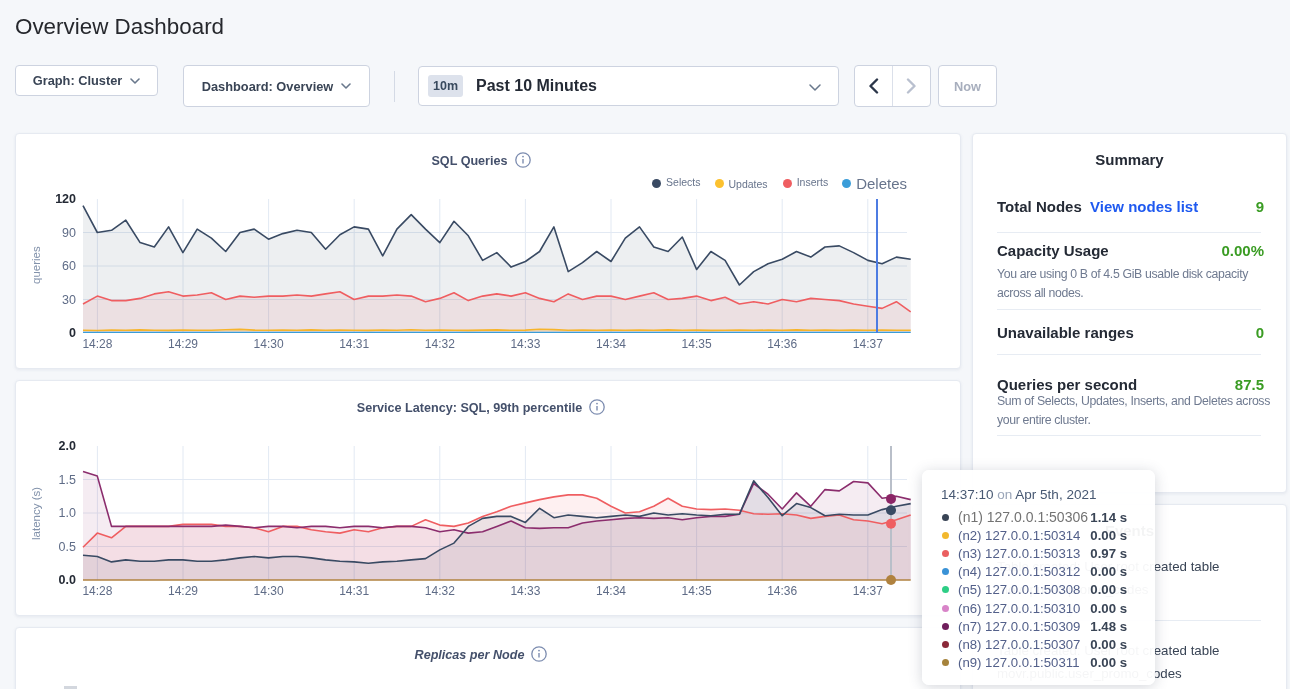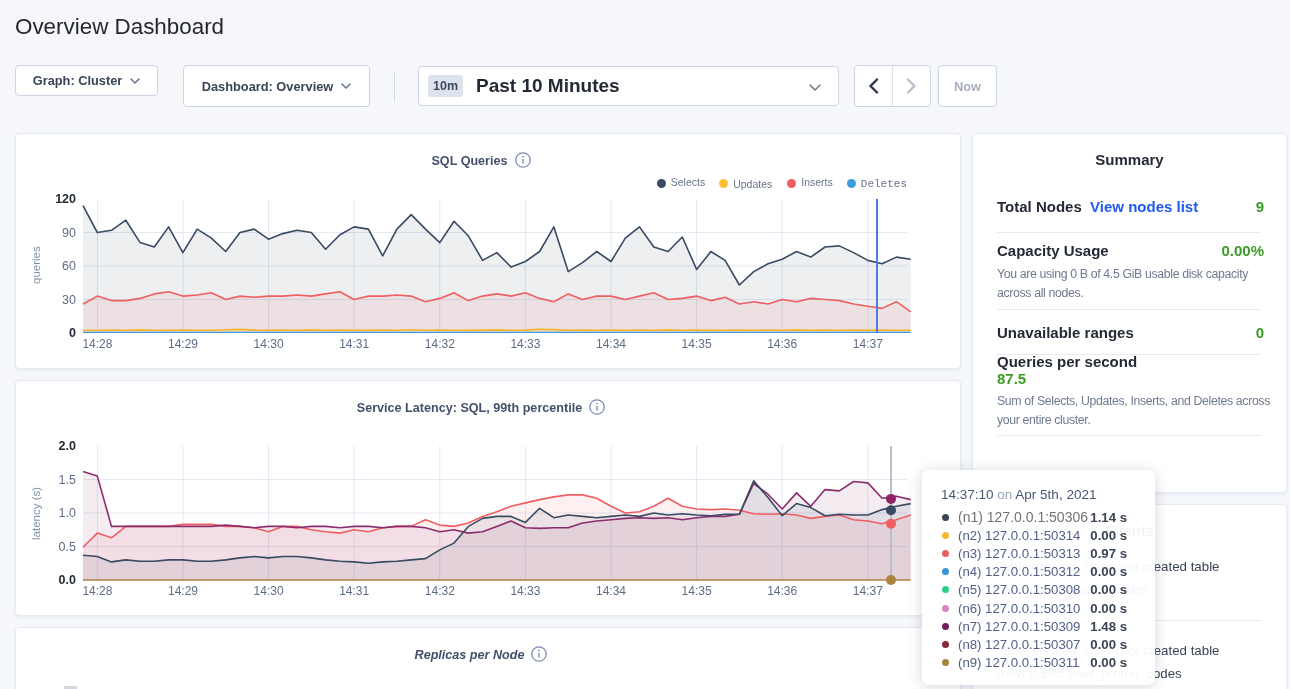--- a/index.html
+++ b/index.html
@@ -20,21 +20,21 @@
 <div class="abs" style="left:15px;top:16px;font-size:22.4px;line-height:1;color:#26282d;">Overview Dashboard</div>
 <div class="btn" style="left:15px;top:65px;width:143px;height:31px;">Graph: Cluster<svg width="10" height="6" viewBox="0 0 10 6" style="margin-left:8px;">
       <path d="M1 1 L5 5 L9 1" fill="none" stroke="#69788c" stroke-width="1.6" stroke-linecap="round" stroke-linejoin="round"></path>
     </svg></div>
 <div class="btn" style="left:183px;top:65px;width:187px;height:42px;">Dashboard: Overview<svg width="10" height="6" viewBox="0 0 10 6" style="margin-left:8px;">
       <path d="M1 1 L5 5 L9 1" fill="none" stroke="#69788c" stroke-width="1.6" stroke-linecap="round" stroke-linejoin="round"></path>
     </svg></div>
 <div class="abs" style="left:394px;top:71px;width:1px;height:31px;background:#d4dae5;"></div>
 <div class="abs" style="left:418px;top:66px;width:421px;height:40px;background:#fff;border:1px solid #cdd3e0;border-radius:4px;display:flex;align-items:center;">
 <span style="display:inline-block;margin-left:9px;background:#dde2ec;border-radius:3px;padding:4px 5px;font-size:12.5px;font-weight:700;color:#394a5e;">10m</span>
-<span style="margin-left:13px;font-size:19px;font-weight:700;color:#242a35;">Past 10 Minutes</span>
+<span style="margin-left:13px;font-size:16px;font-weight:700;color:#242a35;">Past 10 Minutes</span>
 <svg width="12" height="7" viewBox="0 0 12 7" style="position:absolute;right:17px;top:17px;">
       <path d="M1 1 L6 6 L11 1" fill="none" stroke="#69788c" stroke-width="1.5" stroke-linecap="round" stroke-linejoin="round"></path>
     </svg>
 </div>
 <div class="abs" style="left:854px;top:65px;width:77px;height:42px;background:#fff;border:1px solid #cdd3e0;border-radius:4px;display:flex;">
 <div style="flex:1;display:flex;align-items:center;justify-content:center;border-right:1px solid #dbe0ea;">
 <svg width="11" height="16" viewBox="0 0 11 16">
         <path d="M9 1.5 L2.5 8 L9 14.5" fill="none" stroke="#2b3649" stroke-width="2.4" stroke-linecap="round" stroke-linejoin="round"></path>
       </svg>
     </div>
@@ -56,21 +56,21 @@
         <span style="width:9px;height:9px;border-radius:50%;background:#394a63;margin-right:5px;"></span>
         <span style="font-size:10.5px;color:#67748c;">Selects</span>
       </span><span style="display:inline-flex;align-items:center;margin-left:14px;">
         <span style="width:9px;height:9px;border-radius:50%;background:#fcc12e;margin-right:5px;"></span>
         <span style="font-size:10.5px;color:#67748c;">Updates</span>
       </span><span style="display:inline-flex;align-items:flex-end;margin-left:15px;">
         <span style="width:9px;height:9px;border-radius:50%;background:#ef5e61;margin-right:5px;"></span>
         <span style="font-size:10.5px;color:#67748c;">Inserts</span>
       </span><span style="display:inline-flex;align-items:center;margin-left:14px;">
         <span style="width:9px;height:9px;border-radius:50%;background:#3a9dd9;margin-right:5px;"></span>
-        <span style="font-size:11px;color:#67748c;font-family:Liberation Mono, monospace;">Deletes</span>
+        <span style="font-size:15px;color:#67748c;">Deletes</span>
       </span></div>
     <div class="abs" style="left:16px;top:151px;transform:rotate(-90deg);transform-origin:0 0;font-size:11.5px;line-height:1;color:#8292ab;">queries</div>
     <svg width="946" height="236" viewBox="0 0 946 236" style="position:absolute;left:0;top:0;">
       <line x1="82.4" y1="66" x2="82.4" y2="200" stroke="#e2e9f3" stroke-width="1"></line>
       <line x1="168.0" y1="66" x2="168.0" y2="200" stroke="#e2e9f3" stroke-width="1"></line>
       <line x1="253.6" y1="66" x2="253.6" y2="200" stroke="#e2e9f3" stroke-width="1"></line>
       <line x1="339.2" y1="66" x2="339.2" y2="200" stroke="#e2e9f3" stroke-width="1"></line>
       <line x1="424.8" y1="66" x2="424.8" y2="200" stroke="#e2e9f3" stroke-width="1"></line>
       <line x1="510.4" y1="66" x2="510.4" y2="200" stroke="#e2e9f3" stroke-width="1"></line>
       <line x1="596.0" y1="66" x2="596.0" y2="200" stroke="#e2e9f3" stroke-width="1"></line>
@@ -176,21 +176,21 @@
       <span class="slabel">Capacity Usage</span>
       <span class="sval">0.00%</span>
     </div>
     <div class="sdesc" style="top:132px;">You are using 0 B of 4.5 GiB usable disk capacity across all nodes.</div>
     <div class="sdiv" style="top:176px;"></div>
     <div class="srow" style="top:191px;">
       <span class="slabel">Unavailable ranges</span>
       <span class="sval">0</span>
     </div>
     <div class="sdiv" style="top:221px;"></div>
-    <div class="srow" style="top:220px;flex-direction:column;">
+    <div class="srow" style="top:243px;">
       <span class="slabel">Queries per second</span>
       <span class="sval">87.5</span>
     </div>
     <div class="sdesc" style="top:259px;">Sum of Selects, Updates, Inserts, and Deletes across your entire cluster.</div>
     <div class="sdiv" style="top:302px;"></div>
   </div>
 <div class="card" style="left:972px;top:504px;width:315px;height:360px;"></div>
 <div class="abs" style="left:972px;top:504px;width:315px;height:185px;overflow:hidden;">
     <div class="ctitle" style="top:18px;font-size:15px;color:#242a35;">Events</div>
     <div class="abs" style="left:25px;top:52px;width:240px;font-size:13.3px;color:#394455;line-height:22.5px;">Table created: User root created table movr.public.promo_codes</div>

